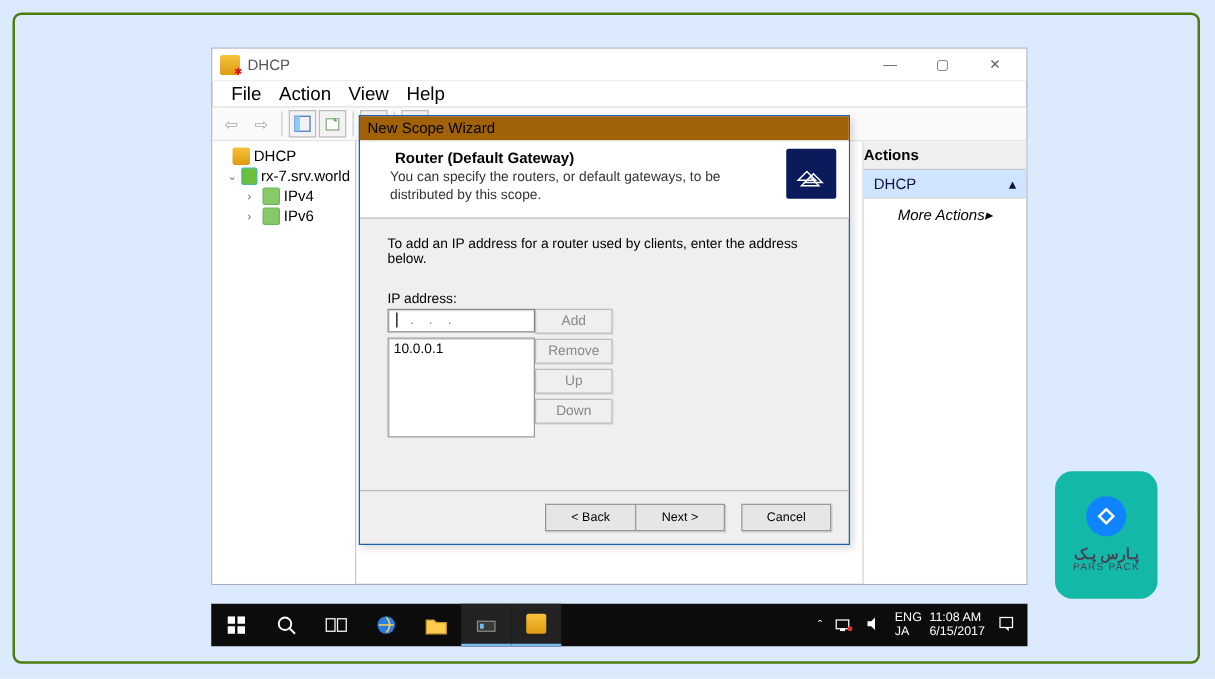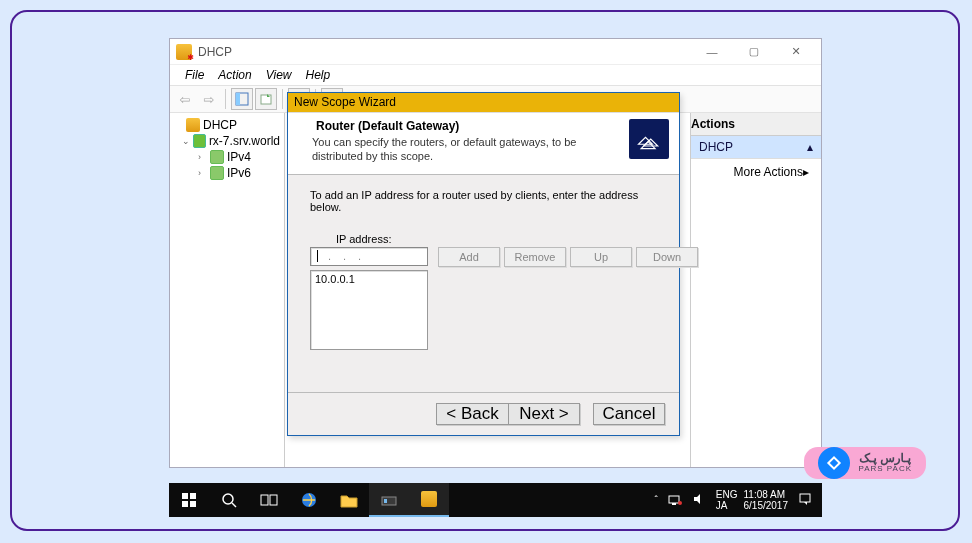--- a/index.html
+++ b/index.html
@@ -1,78 +1,78 @@
 <!DOCTYPE html>
 <html><head>
 <meta charset="utf-8">
 <style>
 * { box-sizing: border-box; margin: 0; padding: 0; font-family: "Segoe UI", Tahoma, sans-serif; }
 body { width: 972px; height: 543px; background: #dceafd; position: relative; overflow: hidden; }
-.outer-frame { position: absolute; top: 10px; left: 10px; right: 12px; bottom: 12px; border: 2px solid #4c1d95; border-radius: 17px; background: #dceafd; overflow: hidden; }
+.outer-frame { position: absolute; top: 10px; left: 10px; right: 12px; bottom: 12px; border: 2px solid #4d7c0f; border-radius: 7px; background: #dceafd; overflow: hidden; }
 .app-window { position: absolute; top: 26px; left: 157px; width: 653px; height: 430px; background: #fff; border: 1px solid #aab; font-size: 11px; }
 .titlebar { height: 26px; background: #fff; display: flex; align-items: center; padding: 0 4px; border-bottom: 1px solid #eee; }
 .titlebar .icon-svc { width: 16px; height: 16px; margin-left: 2px; margin-right: 6px; background: linear-gradient(#f7c23c,#e09a12); border-radius: 2px; position: relative; }
 .titlebar .icon-svc:after { content:"✱"; position:absolute; right:-2px; bottom:-2px; font-size:8px; color:#d11; }
 .titlebar .title { flex: 1; color: #555; font-size: 12px; }
 .titlebar .winbtn { width: 42px; height: 22px; display: flex; align-items: center; justify-content: center; color: #666; font-size: 11px; }
-.menubar { height: 20px; display: flex; align-items: center; padding-left: 8px; gap: 0; font-size: 12px; font-style: italic; }
+.menubar { height: 20px; display: flex; align-items: center; padding-left: 8px; gap: 0; font-size: 15px; }
 .menubar span { padding: 2px 7px; }
 .toolbar { height: 28px; border-top: 1px solid #e2e2e2; border-bottom: 1px solid #e2e2e2; display: flex; align-items: center; padding: 0 4px; gap: 2px; background: #fafafa; }
 .tbtn { width: 22px; height: 22px; display: flex; align-items:center; justify-content:center; border: 1px solid transparent; }
 .tbtn.framed { border: 1px solid #bdbdbd; background: #f2f2f2; }
 .sep { width: 1px; height: 20px; background: #ccc; margin: 0 3px; }
 .arrow { font-size: 13px; color: #aaa; }
 .content-row { display: flex; height: calc(100% - 74px); }
 .tree-pane { width: 115px; border-right: 1px solid #ccc; padding: 4px 2px; font-size: 12px; background:#fff; }
 .tree-item { display: flex; align-items: center; padding: 1px 2px; gap: 3px; white-space: nowrap; }
 .tree-item .expander { width: 9px; color: #666; font-size: 9px; }
 .tree-item.indent1 { padding-left: 10px; }
 .tree-item.indent2 { padding-left: 26px; }
 .tree-icon { width: 14px; height: 14px; display:inline-block; }
 .tree-icon.server { background: #6bbf3a; border: 1px solid #4b9; border-radius:2px; }
 .tree-icon.proto { background: #8ac96a; border: 1px solid #6b5; border-radius:2px; }
 .mid-pane { flex: 1; border-right: 1px solid #ccc; }
 .actions-pane { width: 130px; background: #fff; font-size: 12px; }
 .actions-head { background: #efefef; padding: 4px 0; font-weight: bold; border-bottom: 1px solid #ccc; }
 .actions-sel { background: #cfe4ff; padding: 4px 8px; display:flex; justify-content:space-between; border-bottom:1px solid #ddd; color:#114; }
-.actions-item { padding: 6px 12px; display:flex; justify-content:flex-end; }
+.actions-item { padding: 6px 12px; display:flex; justify-content:center;font-style:italic; }
 
 .wizard { position: absolute; top: 80px; left: 275px; width: 393px; height: 344px; background: #f0eeee; border: 1px solid #1a63b0; box-shadow: 2px 3px 6px rgba(0,0,0,0.15); display:flex; flex-direction:column; }
-.wiz-title-row { background:#eab308; height: 20px; padding: 2px 6px; font-size:12px; border-bottom:1px solid #ddd; }
+.wiz-title-row { background:#a16207; height: 20px; padding: 2px 6px; font-size:12px; border-bottom:1px solid #ddd; }
 .wiz-head { background: #fff; padding: 6px 10px 10px 14px; display:flex; border-bottom:1px solid #bbb; }
 .wiz-head .texts { flex:1; }
 .wiz-head .texts .h1 { font-weight: bold; font-size: 12px; padding-left: 14px; }
 .wiz-head .texts .h2 { font-size: 11px; color:#333; padding-left:10px; padding-top:2px; line-height:1.3; }
 .wiz-icon { width: 40px; height: 40px; background: #0b1a5a; border-radius:2px; display:flex; align-items:center; justify-content:center; }
 .wiz-icon svg { width:28px; height:28px; }
 .wiz-body { flex:1; padding: 14px 22px; font-size:11px; }
 .wiz-body .instr { margin-bottom: 20px; }
-.wiz-body .lbl { margin-bottom: 2px; margin-left: 26px; }
+.wiz-body .lbl { margin-bottom: 2px; }
 .ip-box { width: 118px; height: 19px; border:1px solid #888; background:#fff; font-size:11px; padding: 2px 6px; box-shadow: inset 1px 1px 0 #ddd; display:flex; align-items:center; }
 .ip-box .cursor { width:1px; height:12px; background:#000; margin-right:10px;}
 .ip-box .dots { color:#888; letter-spacing: 12px; }
 .list-box { width: 118px; height: 80px; border:1px solid #999; background:#fff; margin-top:4px; padding:2px 4px; box-shadow: inset 1px 1px 0 #ddd; }
-.btn-col { display:inline-flex; flex-direction:row; gap:4px; margin-left:10px; vertical-align:top; }
+.btn-col { display:inline-flex; flex-direction:column; gap:4px; vertical-align:top; }
 .wbtn { width: 62px; height: 20px; font-size:11px; background:#efefef; border:1px solid #bbb; color:#888; box-shadow: 1px 1px 0 #ddd; }
 .ip-row { display:flex; align-items:flex-start; }
 .wiz-foot { border-top:1px solid #bbb; padding: 10px 14px; display:flex; justify-content:flex-end; gap:6px; }
-.fbtn { width:72px; height:22px; font-size:17px; background:#e6e6e6; border:1px solid #999; box-shadow: 1px 1px 0 #ccc; }
+.fbtn { width:72px; height:22px; font-size:10px; background:#e6e6e6; border:1px solid #999; box-shadow: 1px 1px 0 #ccc; }
 .fbtn.joined-l { border-right:none; margin-right:-6px; }
 .fbtn.gap { margin-left: 7px; }
 
 .taskbar { position:absolute; left:157px; bottom:12px; width:653px; height:34px; background:#0c0c0c; display:flex; align-items:center; color:#fff; font-size:10px; }
 .taskbar .tb { width:40px; height:34px; display:flex; align-items:center; justify-content:center; }
 .taskbar .tb.active { border-bottom: 2px solid #76b9ed; background:#222; }
 .taskbar .spacer { flex:1; }
 .taskbar .tray { display:flex; align-items:center; gap:10px; padding-right:10px; }
 .taskbar .lang-time { display:flex; align-items:center; gap:6px; }
 .taskbar .lang { text-align:left; line-height:1.1; }
 .taskbar .time { text-align:left; line-height:1.1; }
 
-.badge { position:absolute; right:32px; bottom:50px; display:flex; align-items:center; gap:8px; background:#f9a8d4; padding:0 14px; border-radius:14px; }
+.badge { position:absolute; right:32px; bottom:50px; display:flex; align-items:center; gap:8px; background:#14b8a6; padding:20px 14px; border-radius:14px;flex-direction:column; }
 .badge-circle { width:32px; height:32px; background:#1083ff; border-radius:50%; display:flex; align-items:center; justify-content:center; }
 .badge-txt { font-size:10px; color:#445; direction:rtl; text-align:center; line-height:1.1; }
 </style>
 </head>
 <body>
 
 <div class="outer-frame">
 
   <div class="app-window">
     <div class="titlebar">

